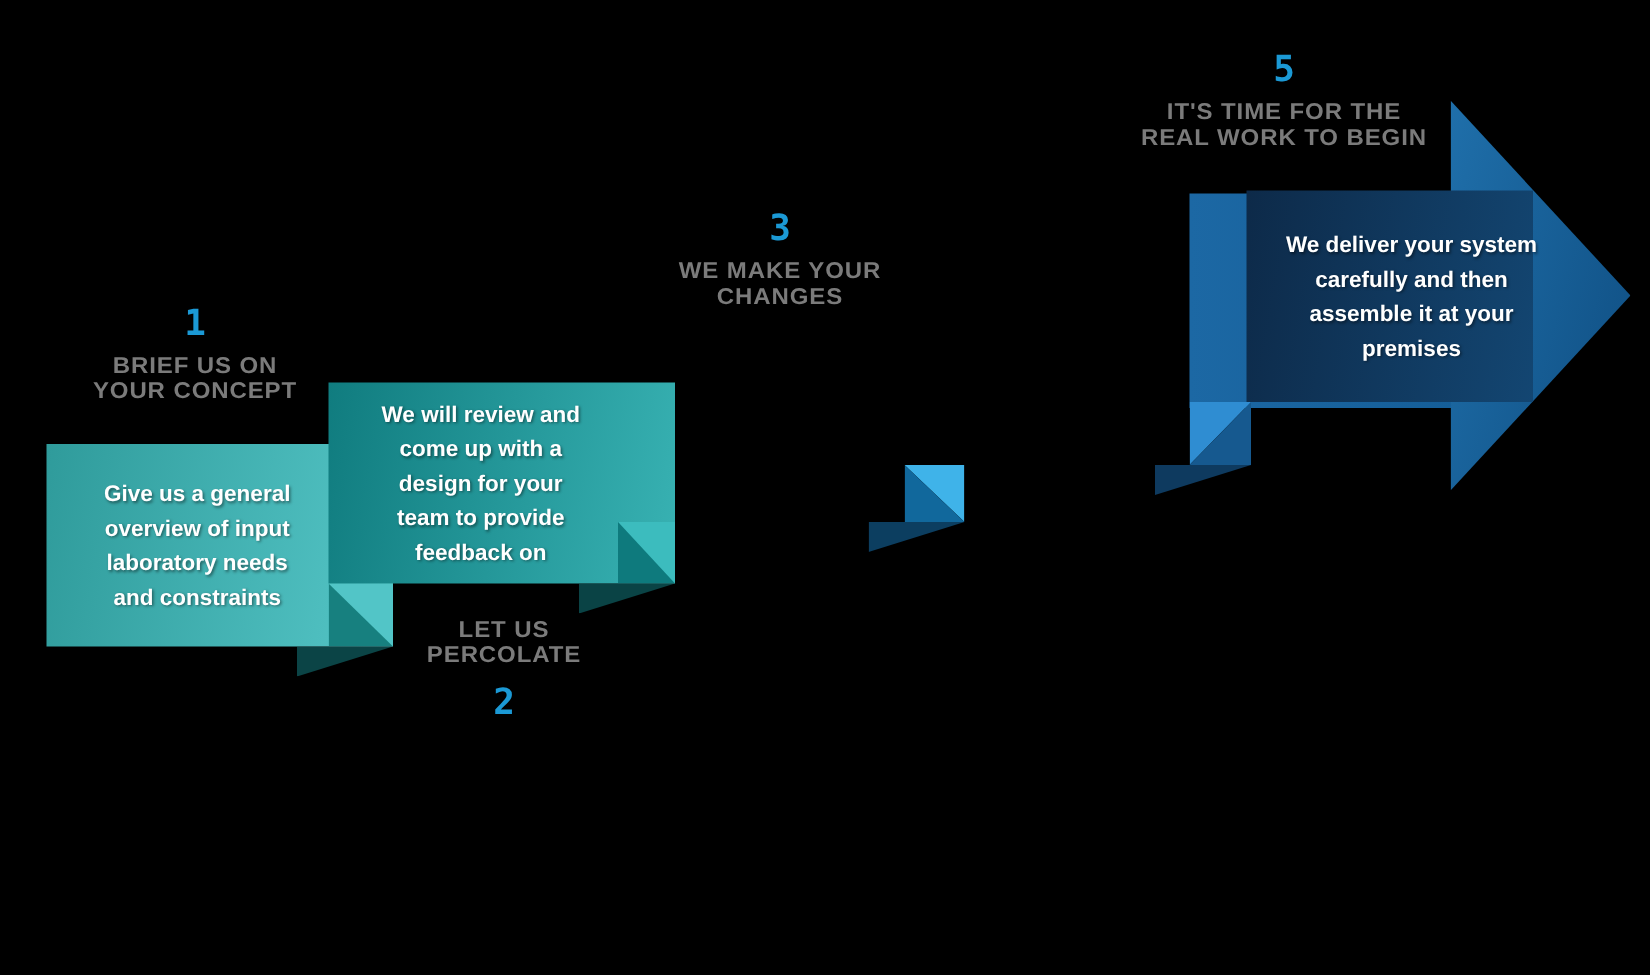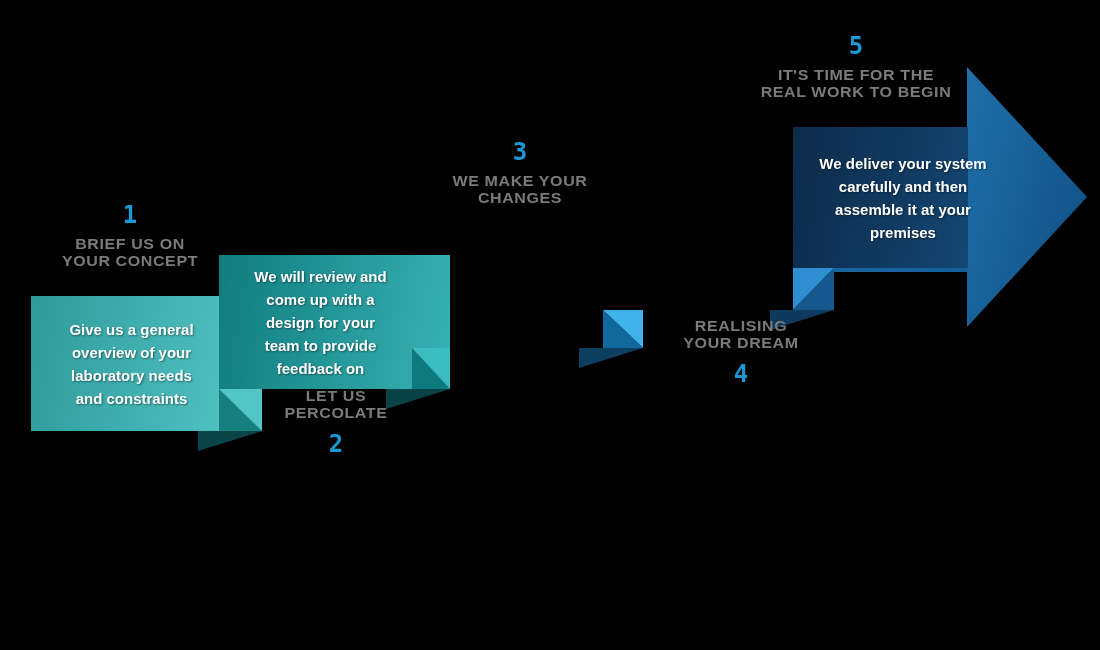--- a/index.html
+++ b/index.html
@@ -11,21 +11,21 @@
   .arrow-body{left:793px;top:129px;width:176px;height:143px;z-index:3;}
   .arrow-head{left:967px;top:67px;width:120px;height:260px;z-index:3;
               clip-path:polygon(0 0,100% 50%,0 100%);}
 
   
   .card{display:flex;align-items:center;justify-content:center;box-sizing:border-box;z-index:2;}
   .card1{left:31px;top:296px;width:231px;height:135px;padding:0 44px 0 14px;}
   .card2{left:219px;top:255px;width:231px;height:134px;padding:0 40px 0 12px;}
   .card3{left:412px;top:217px;width:231px;height:131px;padding:0 40px 0 12px;}
   .card4{left:603px;top:175px;width:231px;height:135px;padding:0 42px 0 8px;}
-  .card5{left:793px;top:127px;width:175px;height:141px;z-index:4;}
+  .card5{left:831px;top:127px;width:191px;height:141px;z-index:4;}
   .card-text{white-space:pre-line;text-align:center;font-weight:700;font-size:15px;
              line-height:23px;text-shadow:1px 1px 2px rgba(0,0,0,.45);}
   .card5 .card-text{position:absolute;left:10px;top:0;width:200px;height:100%;
              display:flex;align-items:center;justify-content:center;}
 
   
   .fold{z-index:5;}
   .tri-ur{clip-path:polygon(0 0,100% 0,100% 100%);}      
   .tri-ll{clip-path:polygon(0 0,100% 100%,0 100%);}      
   .tri-ul{clip-path:polygon(0 0,100% 0,0 100%);}         
@@ -36,42 +36,42 @@
   .f4{left:793px;top:268px;width:41px;height:42px;}
   .wedge{width:64px;height:20px;z-index:1;clip-path:polygon(0 0,100% 0,0 100%);}
   .w1{left:198px;top:431px;}
   .w2{left:386px;top:389px;}
   .w3{left:579px;top:348px;}
   .w4{left:770px;top:310px;}
 
   
   .label{z-index:6;display:flex;flex-direction:column;align-items:center;text-align:center;}
   .l1{left:20px;top:202px;width:220px;}
-  .l2{left:226px;top:388px;width:220px;}
+  .l2{left:226px;top:412px;width:220px;}
   .l3{left:410px;top:139px;width:220px;}
   .l4{left:631px;top:318px;width:220px;}
   .l5{left:736px;top:33px;width:240px;}
   .num{font-family:"DejaVu Sans Mono","Liberation Sans",monospace;
        font-weight:700;font-size:24px;line-height:26px;}
   .label-above .hd{margin-top:8px;}
   .label-below .num{margin-top:8px;}
   .hd{font-weight:700;font-size:16px;line-height:17.5px;letter-spacing:.6px;
       white-space:pre-line;transform:scaleY(.95);transform-origin:center top;}
 </style>
 </head>
 <body>
 
 <div class="canvas">
 
   <div class="abs arrow-body" style="background: linear-gradient(90deg, rgb(28, 104, 164), rgb(21, 94, 152));"></div>
   <div class="abs arrow-head" style="background: linear-gradient(105deg, rgb(31, 111, 170), rgb(15, 78, 130));"></div>
 
   <div class="abs card card1" style="background: linear-gradient(100deg, rgb(47, 155, 155), rgb(85, 198, 199));">
     <div class="card-text" style="color: rgb(255, 255, 255);">Give us a general
-overview of your
+overview of input
 laboratory needs
 and constraints</div>
   </div>
   <div class="abs card card2" style="background: linear-gradient(100deg, rgb(16, 124, 127), rgb(56, 178, 179));">
     <div class="card-text" style="color: rgb(255, 255, 255);">We will review and
 come up with a
 design for your
 team to provide
 feedback on</div>
   </div>
@@ -110,19 +110,14 @@
     <div class="num" style="color: rgb(27, 153, 213);">5</div>
     <div class="hd" style="color: rgb(123, 123, 123);">IT'S TIME FOR THE
 REAL WORK TO BEGIN</div>
   </div>
 
   <div class="abs label label-below l2">
     <div class="hd" style="color: rgb(123, 123, 123);">LET US
 PERCOLATE</div>
     <div class="num" style="color: rgb(27, 153, 213);">2</div>
   </div>
-  <div class="abs label label-below l4">
-    <div class="hd" style="color: rgb(123, 123, 123);">REALISING
-YOUR DREAM</div>
-    <div class="num" style="color: rgb(27, 153, 213);">4</div>
-  </div>
 
 </div>
 
 </body></html>

